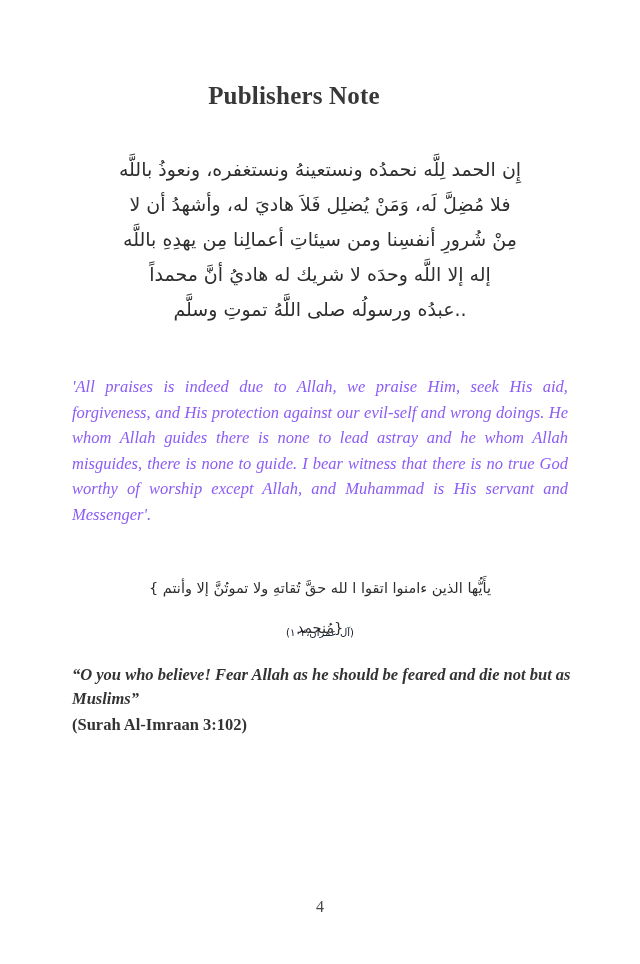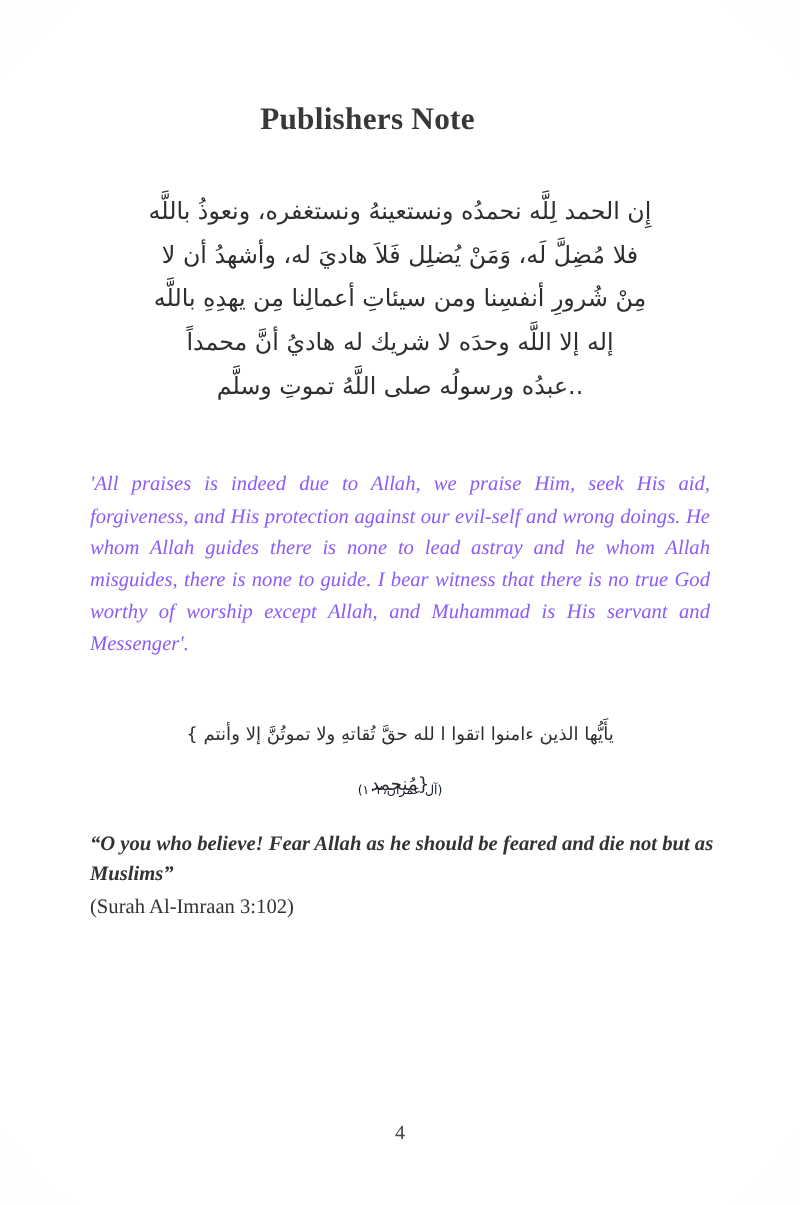--- a/index.html
+++ b/index.html
@@ -128,21 +128,21 @@
     line-height: 24px;
     color: #333333;
     margin: 0;
   }
   .quote-source {
     font-size: 16.5px;
     line-height: 24px;
     color: #333333;
     margin: 2px 0 0 0;
     font-style: normal;
-    font-weight: normal;
+    font-weight: bold;
   }
 
   
   .page-number {
     position: absolute;
     top: 898px;
     left: 0;
     width: 640px;
     text-align: center;
     font-size: 16px;

